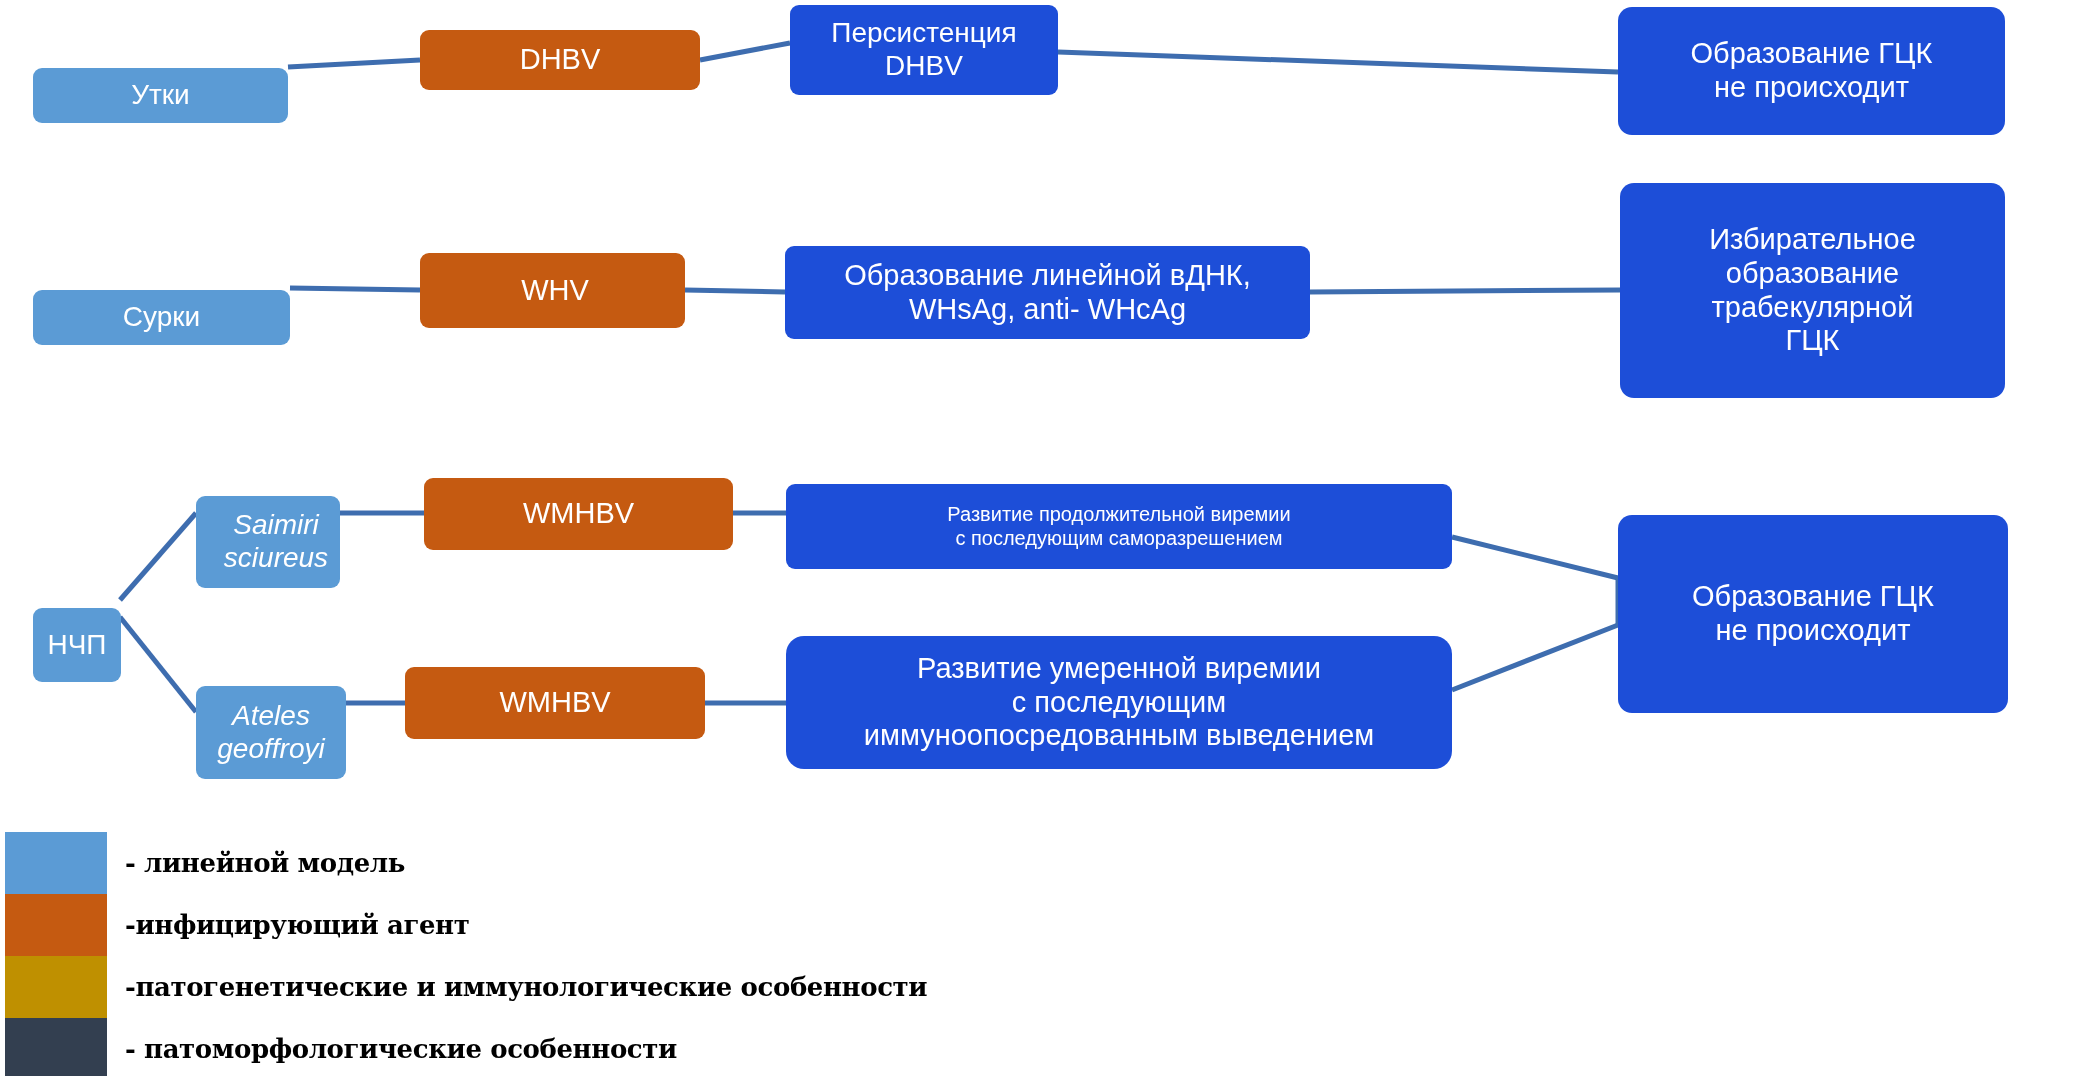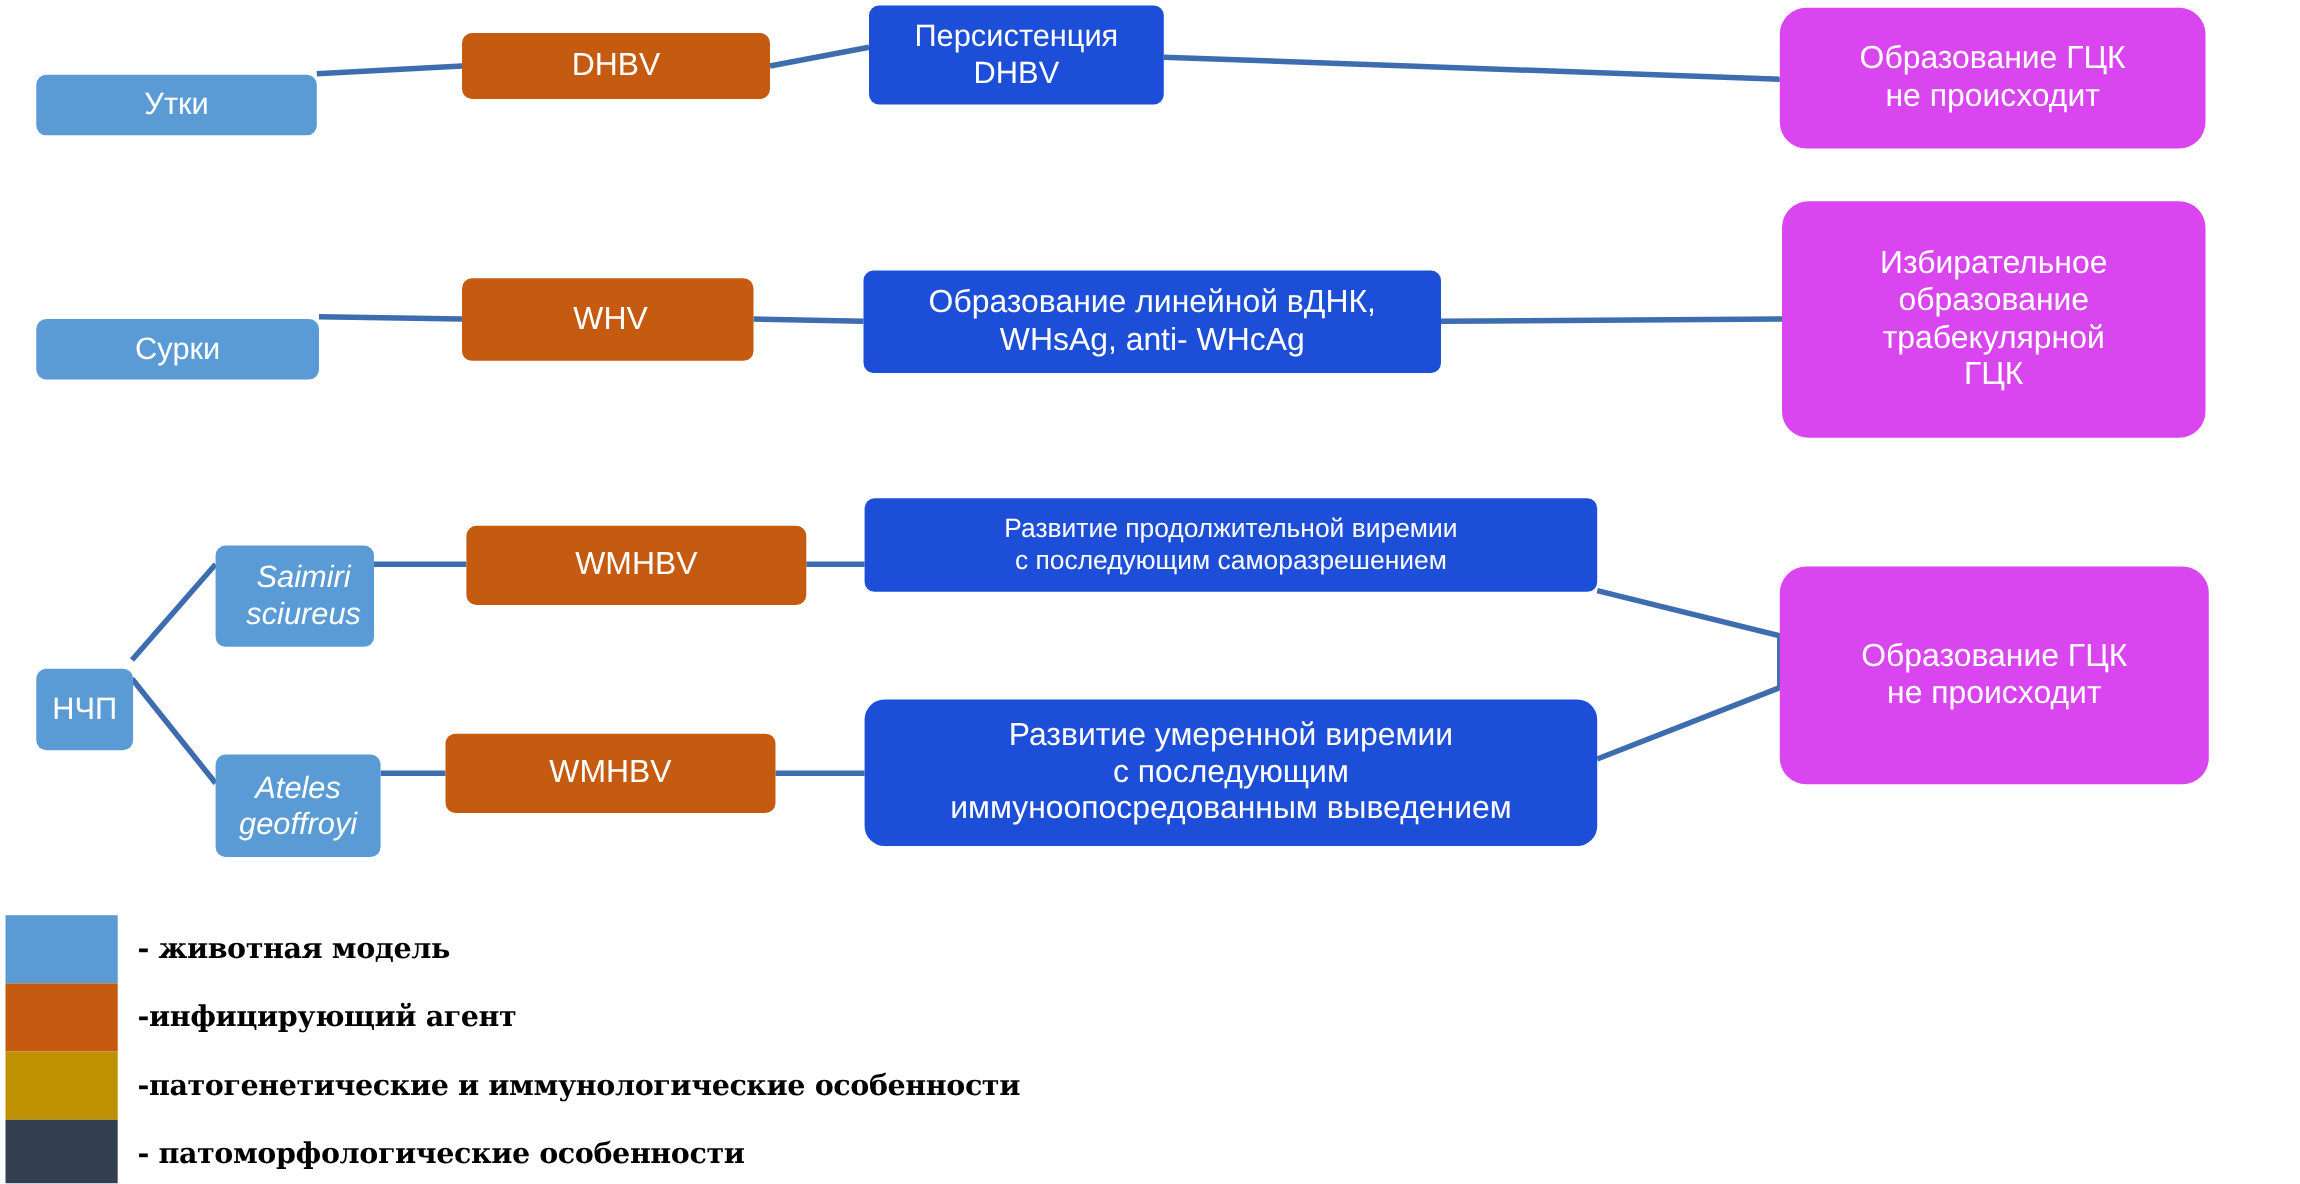--- a/index.html
+++ b/index.html
@@ -33,21 +33,21 @@
     border-radius: 9px;
     box-sizing: border-box;
     line-height: 1.17;
     padding: 2px 8px;
     z-index: 2;
     white-space: pre-line;
   }
   .node.model      { background: #5B9BD5; margin-top: 28px; }
   .node.agent      { background: #C55A11; }
   .node.patho      { background: #1d4ed8; }
-  .node.morph      { background: #d946ef; border-radius: 24px; }
+  .node.morph      { background: #1d4ed8; border-radius: 14px; }
   .node.italic     { font-style: italic; }
 
   .legend {
     position: absolute;
     left: 0;
     top: 832px;
     width: 1300px;
     z-index: 3;
   }
   .legend-row {
@@ -127,39 +127,39 @@
 трабекулярной
 ГЦК</div>
 
   <div class="node model" style="left:33px; top:580px; width:88px; height:74px; font-size:28px;">НЧП</div>
 
   <div class="node model italic" style="left:196px; top:468px; width:144px; height:92px; font-size:28px;padding-left:24px;">Saimiri
 sciureus</div>
 
   <div class="node agent" style="left:424px; top:478px; width:309px; height:72px; font-size:29px;">WMHBV</div>
 
-  <div class="node patho" style="left:786px; top:453px; width:666px; height:85px; font-size:24px;">Развитие продолжительной виремии
+  <div class="node patho" style="left:786px; top:484px; width:666px; height:85px; font-size:20px;">Развитие продолжительной виремии
 с последующим саморазрешением</div>
 
   <div class="node model italic" style="left:196px; top:658px; width:150px; height:93px; font-size:28px;">Ateles
 geoffroyi</div>
 
   <div class="node agent" style="left:405px; top:667px; width:300px; height:72px; font-size:29px;">WMHBV</div>
 
   <div class="node patho" style="left:786px; top:636px; width:666px; height:133px; font-size:29px;border-radius:18px;">Развитие умеренной виремии
 с последующим
 иммуноопосредованным выведением</div>
 
   <div class="node morph" style="left:1618px; top:515px; width:390px; height:198px; font-size:29px;">Образование ГЦК
 не происходит</div>
 
   <div class="legend">
     <div class="legend-row">
       <div class="swatch model"></div>
-      <div class="legend-label">- животная модель</div>
+      <div class="legend-label">- линейной модель</div>
     </div>
     <div class="legend-row">
       <div class="swatch agent"></div>
       <div class="legend-label">-инфицирующий агент</div>
     </div>
     <div class="legend-row">
       <div class="swatch patho"></div>
       <div class="legend-label">-патогенетические и иммунологические особенности</div>
     </div>
     <div class="legend-row">

